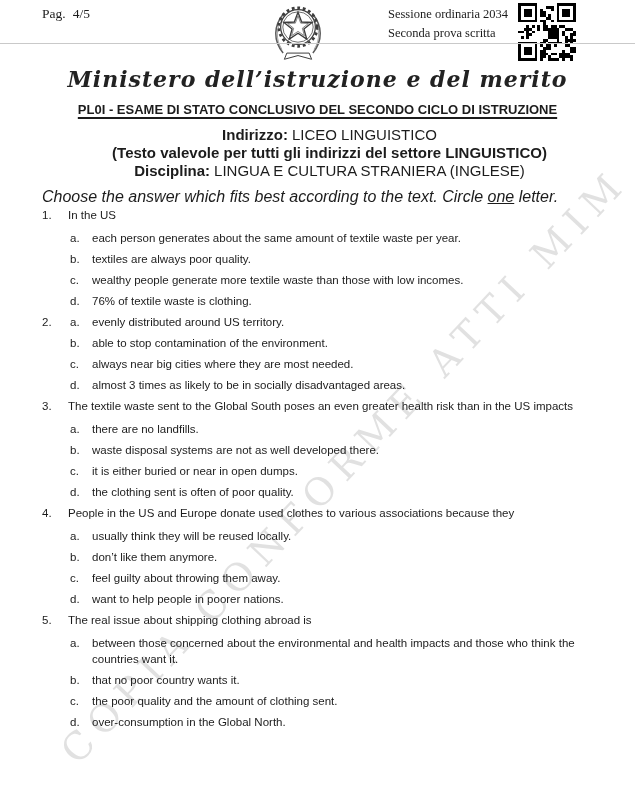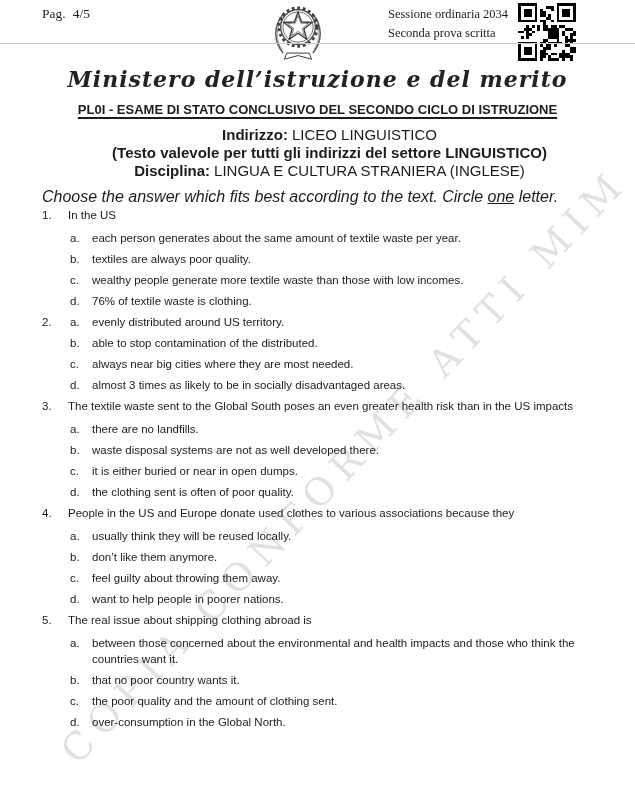--- a/index.html
+++ b/index.html
@@ -311,21 +311,21 @@
 
     <div class="q">
       <div class="qnum">2.</div>
       <div class="qbody">
         <div class="opt">
             <div class="optletter">a.</div>
             <div class="opttext">evenly distributed around US territory.</div>
           </div>
         <div class="opt">
             <div class="optletter">b.</div>
-            <div class="opttext">able to stop contamination of the distributed.</div>
+            <div class="opttext">able to stop contamination of the environment.</div>
           </div>
         <div class="opt">
             <div class="optletter">c.</div>
             <div class="opttext">always near big cities where they are most needed.</div>
           </div>
         <div class="opt">
             <div class="optletter">d.</div>
             <div class="opttext">almost 3 times as likely to be in socially disadvantaged areas.</div>
           </div>
       </div>

